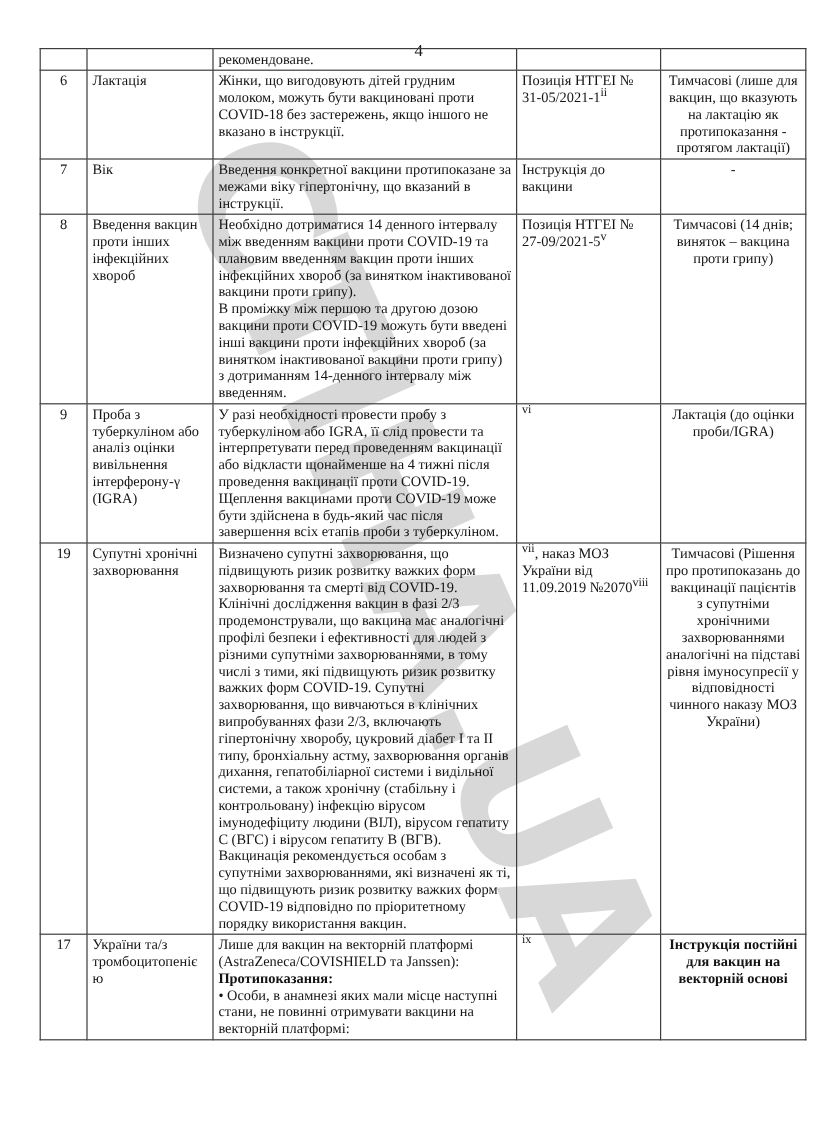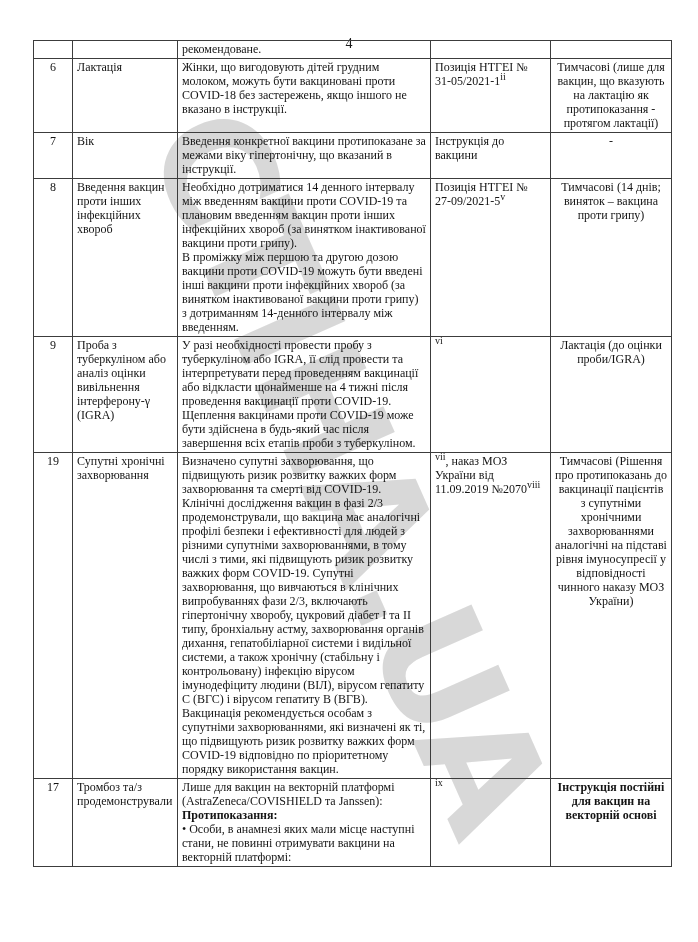--- a/index.html
+++ b/index.html
@@ -118,21 +118,21 @@
     <tr>
       <td class="c-num">19</td>
       <td>Супутні хронічні захворювання</td>
       <td class="c-desc">Визначено супутні захворювання, що підвищують ризик розвитку важких форм захворювання та смерті від COVID-19. Клінічні дослідження вакцин в фазі 2/3 продемонстрували, що вакцина має аналогічні профілі безпеки і ефективності для людей з різними супутніми захворюваннями, в тому числі з тими, які підвищують ризик розвитку важких форм COVID-19. Супутні захворювання, що вивчаються в клінічних випробуваннях фази 2/3, включають гіпертонічну хворобу, цукровий діабет I та II типу, бронхіальну астму, захворювання органів дихання, гепатобіліарної системи і видільної системи, а також хронічну (стабільну і контрольовану) інфекцію вірусом імунодефіциту людини (ВІЛ), вірусом гепатиту С (ВГС) і вірусом гепатиту В (ВГВ). Вакцинація рекомендується особам з супутніми захворюваннями, які визначені як ті, що підвищують ризик розвитку важких форм COVID-19 відповідно по пріоритетному порядку використання вакцин.</td>
       <td class="c-src"><sup>vii</sup><span>, наказ МОЗ України від 11.09.2019 №2070</span><sup>viii</sup></td>
       <td class="c-cond">Тимчасові (Рішення про протипоказань до вакцинації пацієнтів з супутніми хронічними захворюваннями аналогічні на підставі рівня імуносупресії у відповідності чинного наказу МОЗ України)</td>
     </tr>
 
     <tr>
       <td class="c-num">17</td>
-      <td>Тромбоз та/з продемонстрували</td>
+      <td>України та/з тромбоцитопенією</td>
       <td>
         <div class="desc-line">Лише для вакцин на векторній платформі (AstraZeneca/COVISHIELD та Janssen):</div>
         <div class="desc-line bold">Протипоказання:</div>
         <div class="desc-line">• Особи, в анамнезі яких мали місце наступні стани, не повинні отримувати вакцини на векторній платформі:</div>
       </td>
       <td class="c-src"><sup>ix</sup></td>
       <td class="c-cond bold">Інструкція постійні для вакцин на векторній основі</td>
     </tr>
   </tbody>
     </table>

